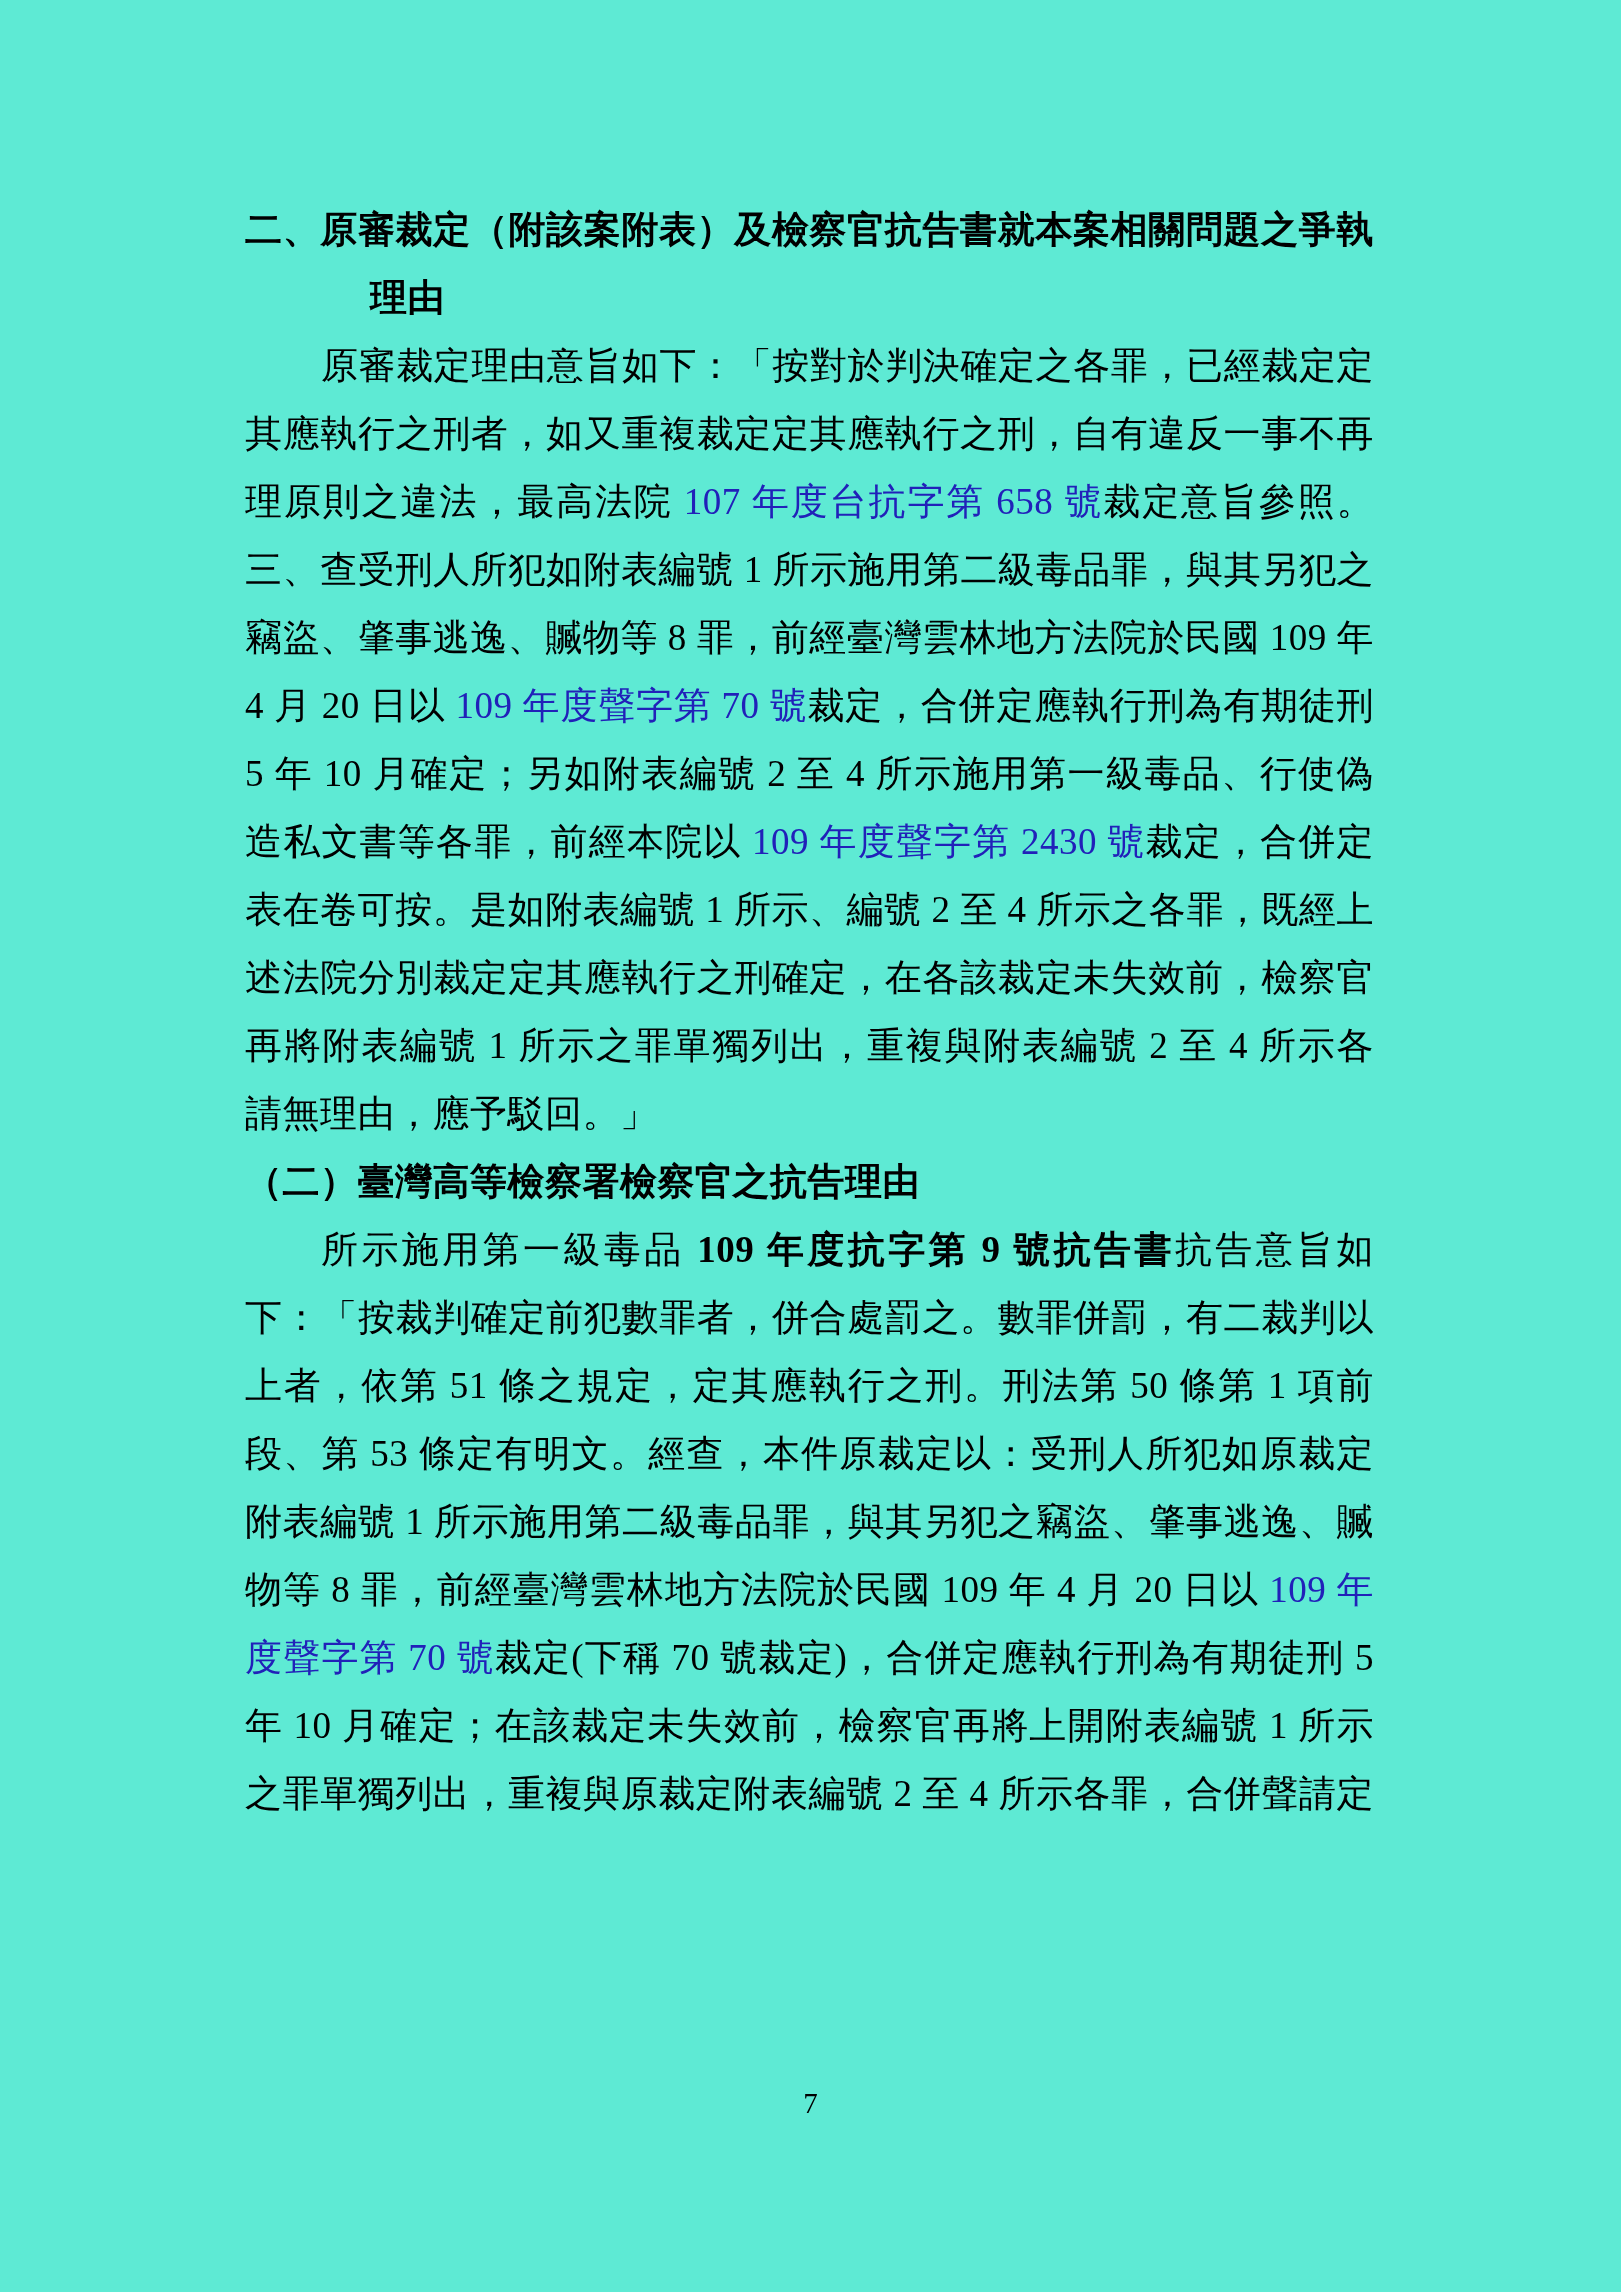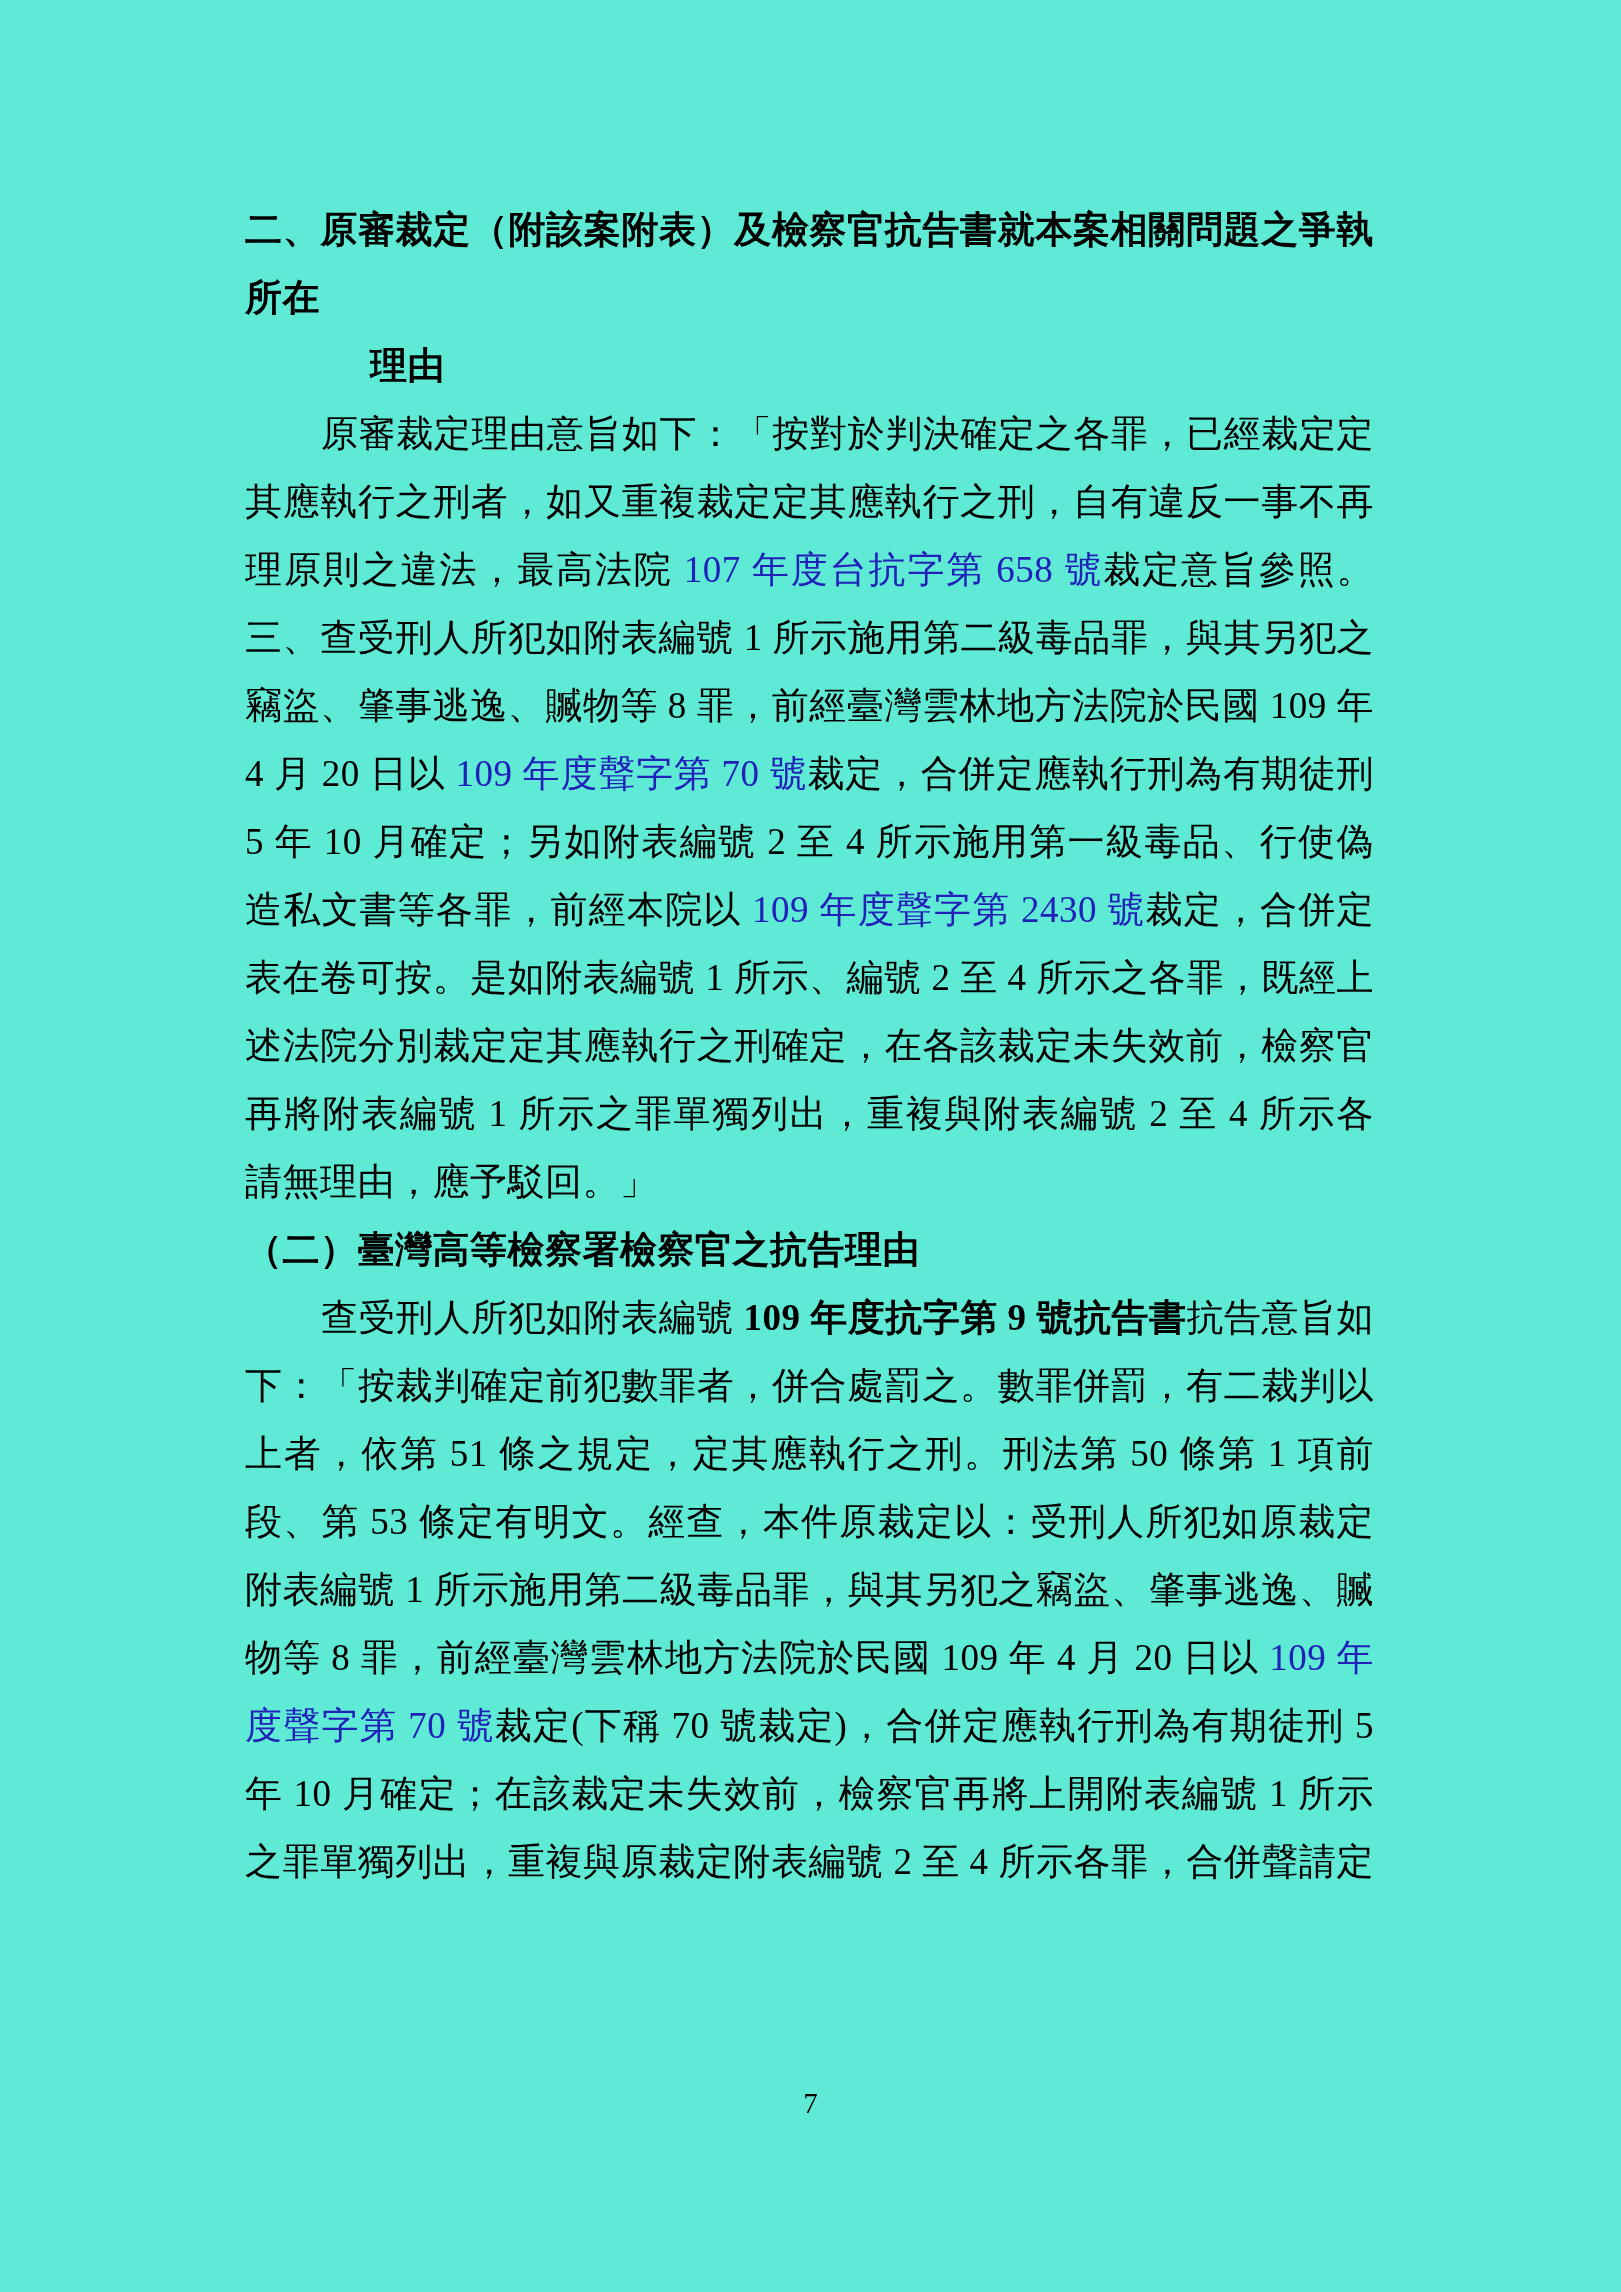--- a/index.html
+++ b/index.html
@@ -49,36 +49,35 @@
     line-height: 39px;
     color: #000000;
   }
 </style>
 </head>
 <body>
 
 <div class="page">
   <div class="text-block">
       <div class="line justify"><span class="bold ">二、原審裁定（附該案附表）及檢察官抗告書就本案相關問題之爭執</span></div>
-      <div class="line left"><span class="bold ">所在</span></div>
       <div class="line left" style="text-indent: 125px;"><span class="bold ">理由</span></div>
       <div class="line justify" style="text-indent: 76px;"><span class="">原審裁定理由意旨如下：「按對於判決確定之各罪，已經裁定定</span></div>
       <div class="line justify"><span class="">其應執行之刑者，如又重複裁定定其應執行之刑，自有違反一事不再</span></div>
       <div class="line justify"><span class="">理原則之違法，最高法院 </span><span class="blue">107 年度台抗字第 658 號</span><span class="">裁定意旨參照。</span></div>
       <div class="line justify"><span class="">三、查受刑人所犯如附表編號 1 所示施用第二級毒品罪，與其另犯之</span></div>
       <div class="line justify"><span class="">竊盜、肇事逃逸、贓物等 8 罪，前經臺灣雲林地方法院於民國 109 年</span></div>
       <div class="line justify"><span class="">4 月 20 日以 </span><span class="blue">109 年度聲字第 70 號</span><span class="">裁定，合併定應執行刑為有期徒刑</span></div>
       <div class="line justify"><span class="">5 年 10 月確定；另如附表編號 2 至 4 所示施用第一級毒品、行使偽</span></div>
       <div class="line justify"><span class="">造私文書等各罪，前經本院以 </span><span class="blue">109 年度聲字第 2430 號</span><span class="">裁定，合併定</span></div>
       <div class="line justify"><span class="">表在卷可按。是如附表編號 1 所示、編號 2 至 4 所示之各罪，既經上</span></div>
       <div class="line justify"><span class="">述法院分別裁定定其應執行之刑確定，在各該裁定未失效前，檢察官</span></div>
       <div class="line justify"><span class="">再將附表編號 1 所示之罪單獨列出，重複與附表編號 2 至 4 所示各</span></div>
       <div class="line left"><span class="">請無理由，應予駁回。」</span></div>
       <div class="line left"><span class="bold ">（二）臺灣高等檢察署檢察官之抗告理由</span></div>
-      <div class="line justify" style="text-indent: 76px;"><span class="">查受刑人所犯如附表編號 </span><span class="bold ">109 年度抗字第 9 號抗告書</span><span class="">抗告意旨如</span></div>
+      <div class="line justify" style="text-indent: 76px;"><span class="">所示施用第一級毒品 </span><span class="bold ">109 年度抗字第 9 號抗告書</span><span class="">抗告意旨如</span></div>
       <div class="line justify"><span class="">下：「按裁判確定前犯數罪者，併合處罰之。數罪併罰，有二裁判以</span></div>
       <div class="line justify"><span class="">上者，依第 51 條之規定，定其應執行之刑。刑法第 50 條第 1 項前</span></div>
       <div class="line justify"><span class="">段、第 53 條定有明文。經查，本件原裁定以：受刑人所犯如原裁定</span></div>
       <div class="line justify"><span class="">附表編號 1 所示施用第二級毒品罪，與其另犯之竊盜、肇事逃逸、贓</span></div>
       <div class="line justify"><span class="">物等 8 罪，前經臺灣雲林地方法院於民國 109 年 4 月 20 日以 </span><span class="blue">109 年</span></div>
       <div class="line justify"><span class="blue">度聲字第 70 號</span><span class="">裁定(下稱 70 號裁定)，合併定應執行刑為有期徒刑 5</span></div>
       <div class="line justify"><span class="">年 10 月確定；在該裁定未失效前，檢察官再將上開附表編號 1 所示</span></div>
       <div class="line justify"><span class="">之罪單獨列出，重複與原裁定附表編號 2 至 4 所示各罪，合併聲請定</span></div>
     </div>
   <div class="page-number">7</div>

